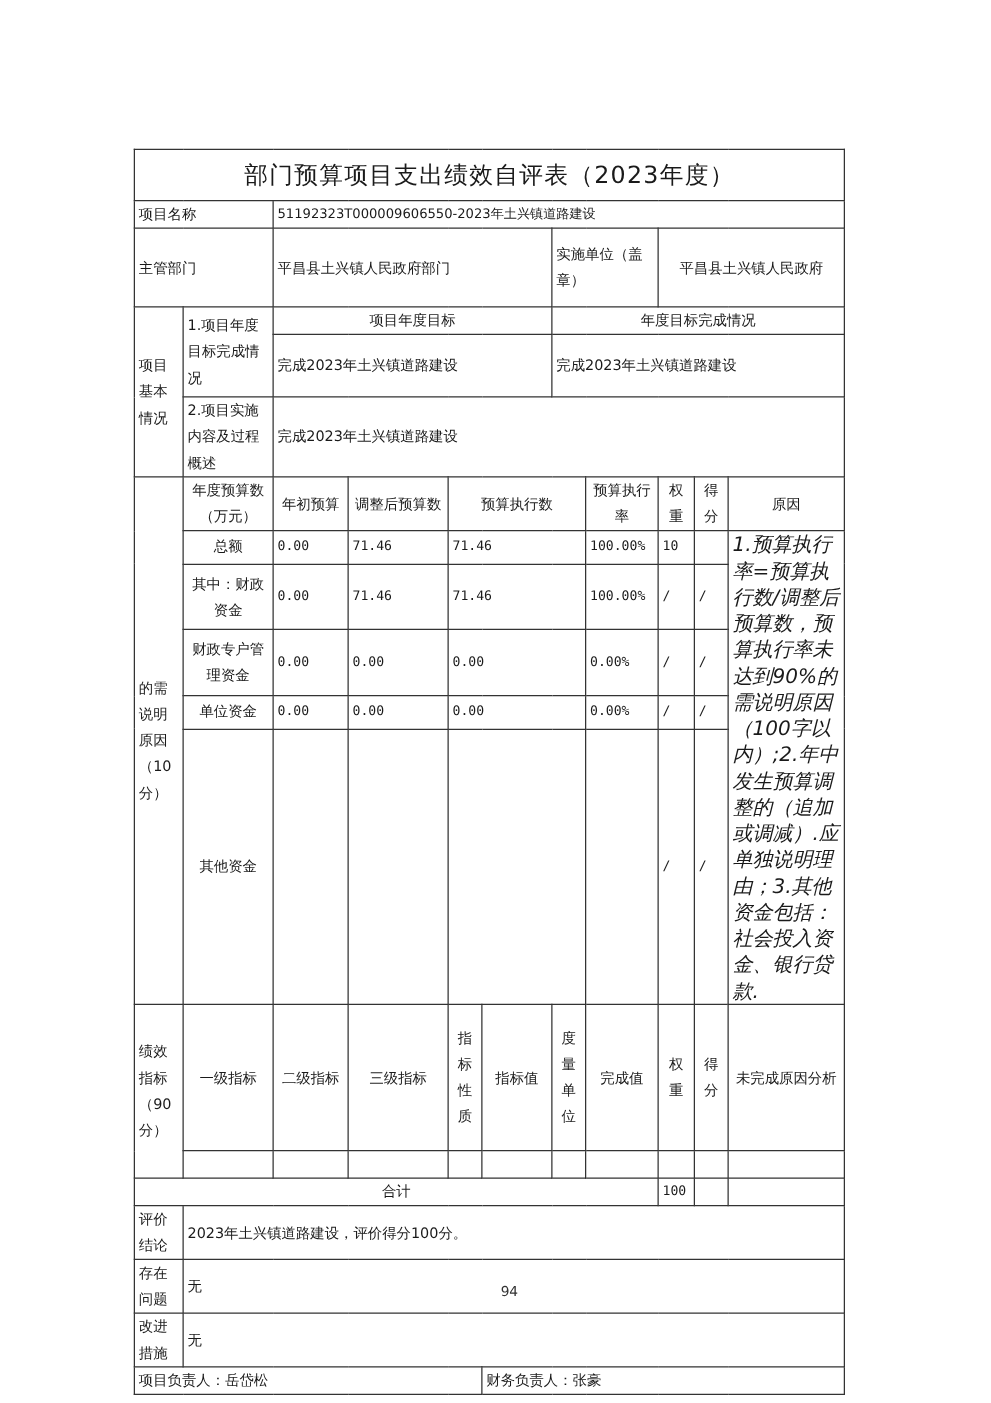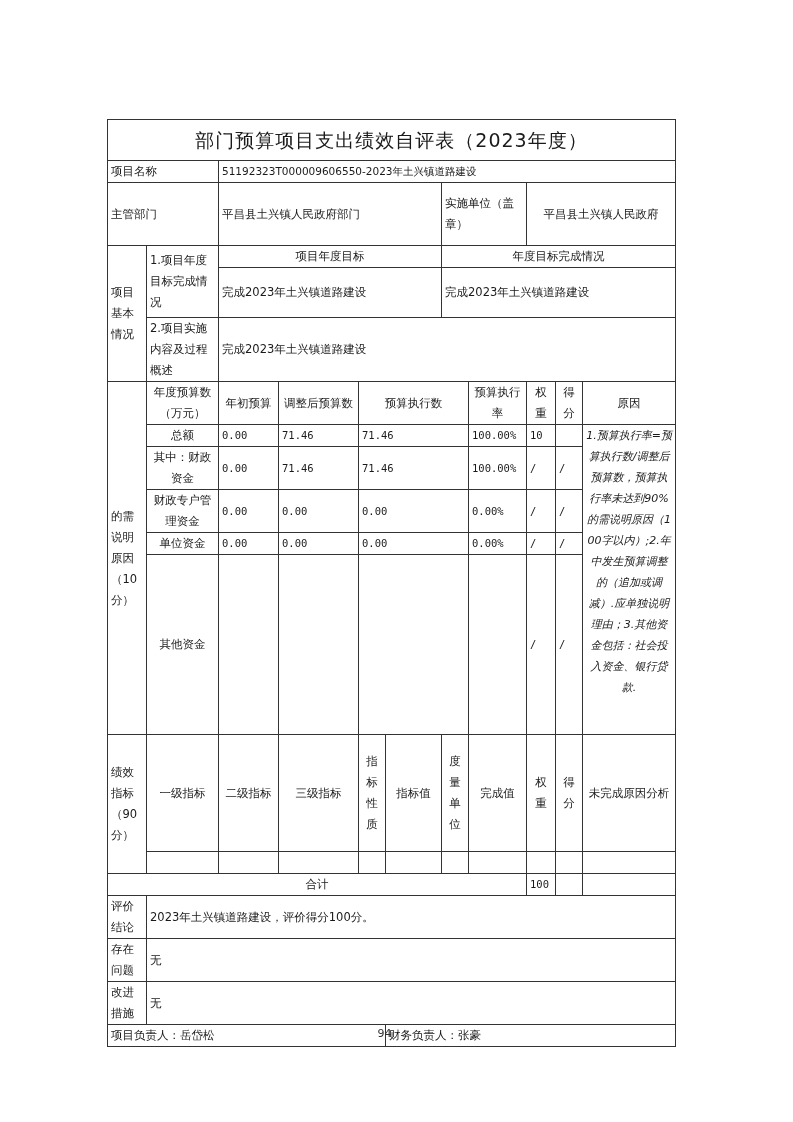--- a/index.html
+++ b/index.html
@@ -5,22 +5,22 @@
   html, body { margin: 0; padding: 0; background: #ffffff; }
   body { width: 793px; height: 1122px; position: relative; font-family: "DejaVu Sans", sans-serif; color: #1a1a1a; }
   .sheet { position: absolute; left: 107px; top: 119px; width: 568px; }
   table.form { border-collapse: collapse; width: 568px; table-layout: fixed; font-size: 11.5px; }
   table.form td { border: 1px solid #333; padding: 0 3px; line-height: 21px; vertical-align: middle; overflow: hidden; word-break: break-all; }
   .title { font-size: 19px; font-weight: normal; text-align: center; height: 40px; letter-spacing: 1px; }
   .c { text-align: center; }
   .l { text-align: left; margin-top: 44px; }
   .num { font-family: "DejaVu Sans Mono", monospace; font-size: 10.5px; text-align: left; }
   .it { }
-  .note { font-style: italic; font-size: 11px; line-height: 21px; text-align: center; }
-  .pagenum { position: absolute; left: 0; width: 769px; top: 1027px; text-align: center; font-size: 11px; color: #333; }
+  .note { font-style: italic; font-size: 16px; line-height: 21px; text-align: left; }
+  .pagenum { position: absolute; left: 0; width: 769px; top: 1027px; text-align: center; font-size: 11px; color: #333; padding-left: 23px; }
 </style>
 </head>
 <body>
 
 <div class="sheet">
 <table class="form">
   <colgroup>
     <col style="width:39px">
         <col style="width:72px">
         <col style="width:60px">

